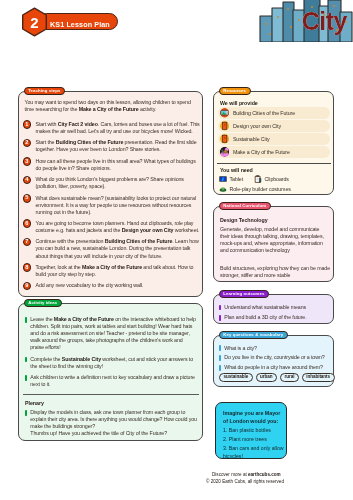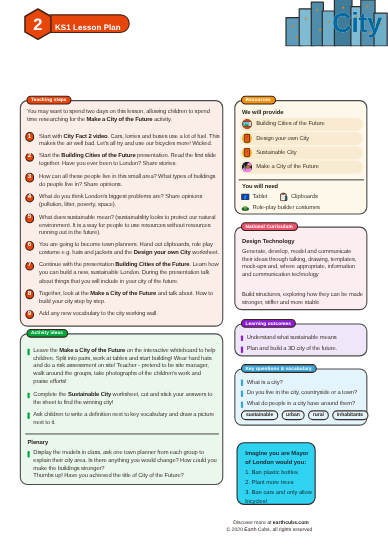--- a/index.html
+++ b/index.html
@@ -10,21 +10,21 @@
   .page{position:absolute;left:0;top:0;width:353px;height:500px;}
   .badge-pill{position:absolute;left:38px;top:12.5px;height:17px;background:#E8450A;
     border:1.4px solid #4a2415;border-radius:9px;display:flex;align-items:flex-end;
     padding:0 7px 0 11px;z-index:1;}
   .badge-pill span{color:#fff;font-size:7.2px;font-weight:bold;letter-spacing:.1px;white-space:nowrap;}
   .hexwrap{position:absolute;left:21px;top:7px;width:27px;height:30px;z-index:2;}
   .hexnum{position:absolute;left:21px;top:7px;width:27px;height:30px;z-index:3;
      display:flex;align-items:center;justify-content:center;color:#fff;font-size:15px;font-weight:bold;}
 
   .skyline{position:absolute;right:0;top:0;width:96px;height:42px;}
-  .citytext{position:absolute;right:6px;top:7px;font-size:25px;font-weight:bold;color:#0369a1;
+  .citytext{position:absolute;right:6px;top:7px;font-size:25px;font-weight:bold;color:#7f1d1d;
      letter-spacing:-0.5px;z-index:3;text-shadow:0 0 0 #fff;}
 
   .title{position:absolute;left:17px;top:48px;font-size:21.8px;font-weight:bold;color:#111;
      letter-spacing:-0.55px;white-space:nowrap;}
 
   
   .panel{position:absolute;border:1.3px solid #4a4a4a;border-radius:7px;}
   .plabel{position:absolute;height:8.4px;border-radius:4.2px;display:flex;align-items:center;
      padding:0 3.6px;z-index:5;border:1.1px solid #3a2218;}
   .plabel span{font-size:4.3px;font-weight:bold;color:#fff;letter-spacing:.1px;white-space:nowrap;line-height:1;}

